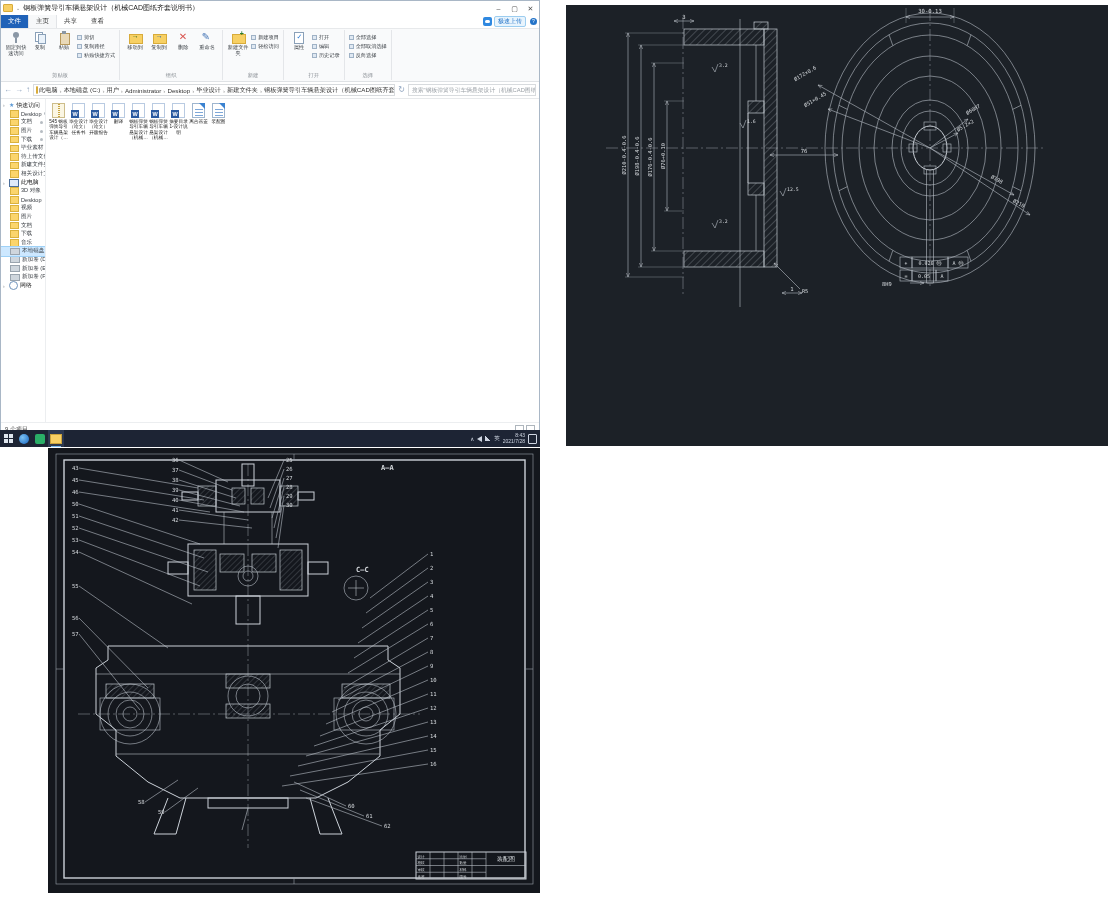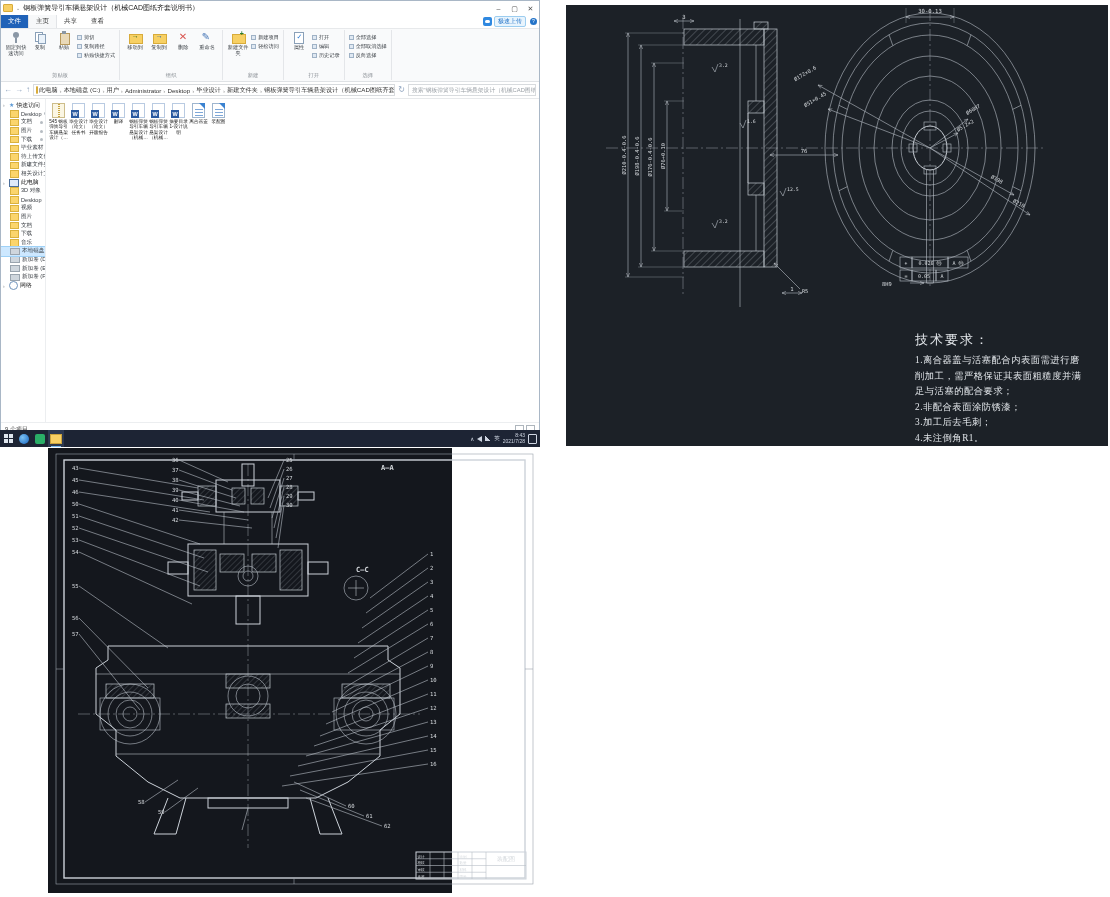--- a/index.html
+++ b/index.html
@@ -98,21 +98,21 @@
   .tapp-explorer::before{content:"";width:10px;height:8px;background:#f7cf64;border:1px solid #caa23c}
   .tapp-explorer::after{content:"";position:absolute;left:3px;bottom:0;width:10px;height:1.5px;background:#76b9ef}
   .tray{margin-left:auto;display:flex;align-items:center;gap:3px;padding-right:3px}
   .trayg{font-size:5.5px;color:#cfd6e2}
   .vol{width:0;height:0;border-top:3px solid transparent;border-bottom:3px solid transparent;border-right:5px solid #cfd6e2}
   .net{width:6px;height:5px;background:linear-gradient(to top right,#cfd6e2 50%,transparent 50%)}
   .clock{text-align:right;font-size:5px;line-height:5.6px}
   .notif{width:7px;height:8px;border:1px solid #cfd6e2;border-radius:1px}
   
   #cad-top{position:absolute;left:566px;top:5px;width:542px;height:441px;background:#1c2127}
-  #cad-bottom{position:absolute;left:48px;top:448px;width:404px;height:445px;background:#14171d}
+  #cad-bottom{position:absolute;left:48px;top:448px;width:492px;height:445px;background:#14171d}
   svg{display:block}
   .thin{stroke:#b9c0c8;stroke-width:0.6;fill:none}
   .med{stroke:#ccd2d9;stroke-width:1;fill:none}
   .dim{stroke:#aeb6bf;stroke-width:0.6;fill:none}
   .ext{stroke:#8f979f;stroke-width:0.45;fill:none}
   .cl{stroke:#98a0a8;stroke-width:0.5;stroke-dasharray:12 3 2 3;fill:none}
   .fr1{stroke:#9aa2ab;stroke-width:0.6;fill:none}
   .fr2{stroke:#ccd2d9;stroke-width:1.4;fill:none}
   .hatch{fill:url(#hp);stroke:#c3cad1;stroke-width:0.7}
   .hatchb{fill:url(#hpb);stroke:#c3cad1;stroke-width:0.7}
@@ -563,31 +563,20 @@
         <rect x="334" y="265" width="12" height="11" class="thin"></rect>
         <text x="340" y="272.5" font-size="5" fill="#d6dade" font-family="&quot;DejaVu Sans Mono&quot;,monospace" text-anchor="middle">=</text>
         <rect x="346" y="265" width="24" height="11" class="thin"></rect>
         <text x="358" y="272.5" font-size="5" fill="#d6dade" font-family="&quot;DejaVu Sans Mono&quot;,monospace" text-anchor="middle">0.05</text>
         <rect x="370" y="265" width="12" height="11" class="thin"></rect>
         <text x="376" y="272.5" font-size="5" fill="#d6dade" font-family="&quot;DejaVu Sans Mono&quot;,monospace" text-anchor="middle">A</text>
         <line x1="208" y1="258" x2="234" y2="284" class="thin" marker-start="url(#ar)"></line>
         <text x="236" y="288" font-size="5.2" fill="#d6dade" font-family="&quot;DejaVu Sans Mono&quot;,monospace">R5</text>
       </g>
   </svg>
-  <div class="tech">
-    <div class="tech-title">技术要求：</div>
-    <div>
-        <div class="tech-line">1.离合器盖与活塞配合内表面需进行磨</div>
-        <div class="tech-line">削加工，需严格保证其表面粗糙度并满</div>
-        <div class="tech-line">足与活塞的配合要求；</div>
-        <div class="tech-line">2.非配合表面涂防锈漆；</div>
-        <div class="tech-line">3.加工后去毛刺；</div>
-        <div class="tech-line">4.未注倒角R1。</div>
-      </div>
-  </div>
 </div>
 
 <div id="cad-bottom">
   <svg id="svgBot" width="492" height="445" viewBox="0 0 492 445">
     <rect x="8" y="6" width="477" height="430" class="fr1"></rect>
     <rect x="16" y="12" width="461" height="418" class="fr2"></rect>
     <line x1="8" y1="221" x2="16" y2="221" class="fr1"></line>
       <line x1="477" y1="221" x2="485" y2="221" class="fr1"></line>
     <line x1="246" y1="6" x2="246" y2="12" class="fr1"></line>
       <line x1="246" y1="430" x2="246" y2="436" class="fr1"></line>

